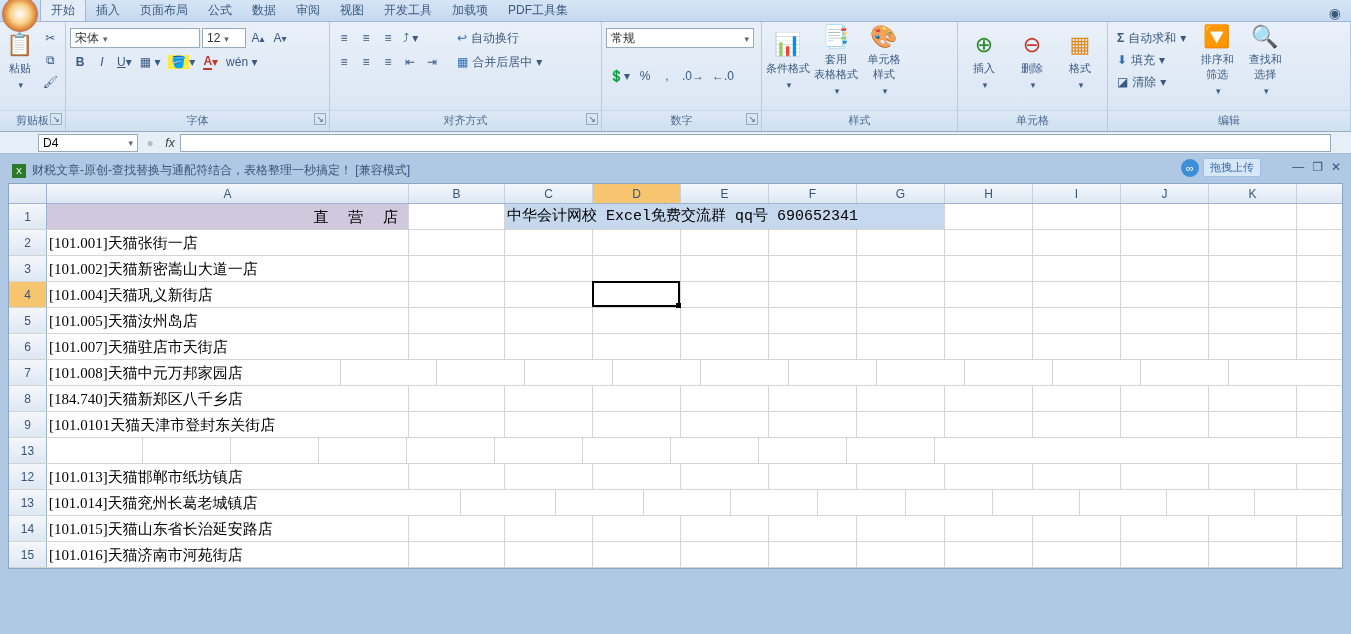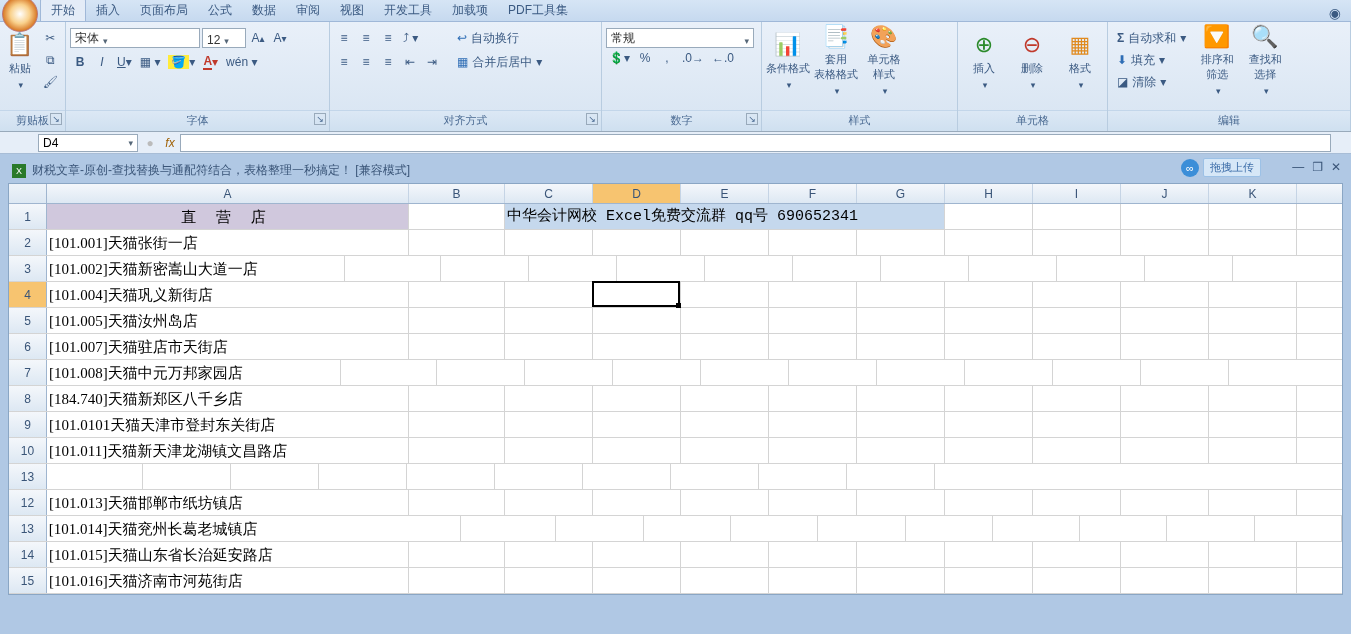--- a/index.html
+++ b/index.html
@@ -19,29 +19,29 @@
 .group-label { text-align: center; font-size: 11px; color: #4a6a92; padding: 2px 0 3px; position: relative; background: linear-gradient(#dce8f5,#cfe0f0); margin: 0 -4px; border-top: 1px solid #c3d6ea; }
 .group-label .launcher { position: absolute; right: 3px; top: 2px; width: 12px; height: 12px; border: 1px solid #9ab; font-size: 9px; line-height: 10px; color: #4a6a92; cursor: pointer; }
 
 .big-btn { display: flex; flex-direction: column; align-items: center; justify-content: center; width: 44px; height: 72px; cursor: pointer; font-size: 11px; color: #3b5a82; text-align: center; gap: 2px; }
 .big-btn .ico { width: 28px; height: 28px; display: flex; align-items: center; justify-content: center; font-size: 22px; }
 .big-btn .arr::after { content: "▾"; font-size: 9px; margin-left: 2px; }
 
 .col { display: flex; flex-direction: column; gap: 2px; justify-content: center; }
 .row { display: flex; gap: 2px; align-items: center; }
 .sbtn { min-width: 20px; height: 20px; border: 1px solid transparent; display: inline-flex; align-items: center; justify-content: center; cursor: pointer; font-size: 12px; color: #3b5a82; padding: 0 2px; }
-.combo { height: 20px; border: 1px solid #9ab; background: #fff; display: inline-flex; align-items: flex-end; padding: 0 4px; font-size: 12px; color: #333; }
+.combo { height: 20px; border: 1px solid #9ab; background: #fff; display: inline-flex; align-items: center; padding: 0 4px; font-size: 12px; color: #333; }
 .combo .dd::after { content: "▾"; font-size: 9px; color: #567; margin-left: 4px; }
 .wide-btn { height: 20px; border: 1px solid transparent; display: inline-flex; align-items: center; gap: 4px; cursor: pointer; font-size: 12px; color: #3b5a82; padding: 0 4px; }
 
 
 .formula-bar { display: flex; height: 22px; background: #e6eef8; border-bottom: 1px solid #a8bdd6; align-items: center; }
 .namebox { width: 100px; height: 18px; background: #fff; border: 1px solid #9ab; margin: 0 2px 0 38px; display: flex; align-items: center; padding: 0 4px; font-size: 12px; }
 .namebox .dd2 { margin-left: auto; color: #567; font-size: 9px; }
-.fxbtn { width: 20px; text-align: center; color: #a16207; font-style: italic; cursor: pointer; }
+.fxbtn { width: 20px; text-align: center; color: #404040; font-style: italic; cursor: pointer; }
 .formula-input { flex: 1; background: #fff; height: 18px; border: 1px solid #9ab; margin-right: 20px; }
 
 
 .wb-area { background: #b0c8e4; height: calc(634px - 22px - 110px - 22px); padding: 6px 0 0 8px; position: relative; }
 .wb-title { display: flex; align-items: center; gap: 6px; font-size: 12px; color: #3a5578; padding: 2px 4px; }
 .wb-title .xls-ico { width: 14px; height: 14px; background: #2a7a2a; color: #fff; font-size: 9px; display: inline-flex; align-items: center; justify-content: center; }
 .wb-controls { position: absolute; right: 10px; top: 6px; display: flex; gap: 8px; color: #3a5578; }
 .wb-controls span { cursor: pointer; font-size: 12px; }
 .upload-tag { position: absolute; right: 90px; top: 4px; display: flex; align-items: center; gap: 4px; }
 .upload-ico { width: 18px; height: 18px; background: #3b8ed8; border-radius: 50%; color: #fff; font-size: 11px; display: inline-flex; align-items: center; justify-content: center; }
@@ -50,21 +50,21 @@
 
 .grid { background: #fff; border: 1px solid #8aa6c4; margin-top: 2px; width: 1335px; overflow: hidden; position: relative; }
 .cols { display: flex; height: 20px; background: linear-gradient(#f4f7fb,#dde8f3); border-bottom: 1px solid #9fb5cf; }
 .corner { width: 38px; border-right: 1px solid #9fb5cf; background: linear-gradient(#eef3f9,#dde8f3); }
 .ch { border-right: 1px solid #c5d4e5; text-align: center; font-size: 12px; color: #3a5578; line-height: 20px; }
 .ch.sel { background: #f7c470; }
 .gr { display: flex; height: 26px; border-bottom: 1px solid #d4d4d4; }
 .rh { width: 38px; border-right: 1px solid #9fb5cf; background: linear-gradient(#f4f7fb,#dde8f3); text-align: center; font-size: 12px; color: #3a5578; line-height: 26px; }
 .rh.sel { background: #f7c470; }
 .cell { border-right: 1px solid #d4d4d4; font-size: 15px; font-family: SimSun, serif; line-height: 26px; padding: 0 2px; white-space: nowrap; overflow: visible; color: #000; }
-.cell.hdr { background: #d0c8dd; text-align: center; letter-spacing: 8px; }
+.cell.hdr { background: #d0c8dd; text-align: right; letter-spacing: 8px; }
 .cell.banner { background: #c5d8ed; font-family: "Courier New", monospace; font-size: 15px; }
 .selbox { position: absolute; border: 2px solid #000; pointer-events: none; }
 .selbox::after { content: ""; position: absolute; right: -3px; bottom: -3px; width: 5px; height: 5px; background: #000; }
 
 
 .i-paste { color: #d98a2a; }
 .i-red { color: #c0392b; }
 .i-blue { color: #2e6db5; }
 .i-green { color: #2a8a2a; }
 .i-orange { color: #e08a1e; }
@@ -152,21 +152,21 @@
             <span>自动换行</span>
           </div>
         <div class="wide-btn"><span class="i-blue">▦</span><span>合并后居中</span> ▾</div>
       </div>
     </div>
     <div class="group-label"><span>对齐方式</span><span class="launcher">↘</span></div>
   </div>
 
   <div class="group" style="width:160px">
     <div class="group-body">
-      <div class="col" style="gap:0;padding-top:4px">
+      <div class="col" style="gap:18px;padding-top:4px">
         <div class="combo" style="width:148px">
             <span>常规</span>
             <span class="dd" style="margin-left:auto"></span>
           </div>
         <div class="row">
           <span class="sbtn">💲▾</span>
           <span class="sbtn">%</span>
           <span class="sbtn">,</span>
           <span class="sbtn">.0→</span>
           <span class="sbtn">←.0</span>
@@ -304,21 +304,21 @@
           <div class="cell" style="width:88px"></div>
           <div class="cell" style="width:88px"></div>
           <div class="cell" style="width:88px"></div>
           <div class="cell" style="width:88px"></div>
           <div class="cell" style="width:88px"></div>
           <div class="cell" style="width:88px"></div>
           <div class="cell" style="width:88px"></div>
         </div>
         <div class="gr">
           <div class="rh">3</div>
-          <div class="cell" style="width:298px">[101.002]天猫新密嵩山大道一店</div>
+          <div class="cell" style="width:362px">[101.002]天猫新密嵩山大道一店</div>
           <div class="cell" style="width:96px"></div>
           <div class="cell" style="width:88px"></div>
           <div class="cell" style="width:88px"></div>
           <div class="cell" style="width:88px"></div>
           <div class="cell" style="width:88px"></div>
           <div class="cell" style="width:88px"></div>
           <div class="cell" style="width:88px"></div>
           <div class="cell" style="width:88px"></div>
           <div class="cell" style="width:88px"></div>
           <div class="cell" style="width:88px"></div>
@@ -401,34 +401,20 @@
           <div class="cell" style="width:88px"></div>
           <div class="cell" style="width:88px"></div>
           <div class="cell" style="width:88px"></div>
           <div class="cell" style="width:88px"></div>
           <div class="cell" style="width:88px"></div>
           <div class="cell" style="width:88px"></div>
           <div class="cell" style="width:88px"></div>
           <div class="cell" style="width:88px"></div>
         </div>
         <div class="gr">
-          <div class="rh">10</div>
-          <div class="cell" style="width:362px">[101.011]天猫新天津龙湖镇文昌路店</div>
-          <div class="cell" style="width:96px"></div>
-          <div class="cell" style="width:88px"></div>
-          <div class="cell" style="width:88px"></div>
-          <div class="cell" style="width:88px"></div>
-          <div class="cell" style="width:88px"></div>
-          <div class="cell" style="width:88px"></div>
-          <div class="cell" style="width:88px"></div>
-          <div class="cell" style="width:88px"></div>
-          <div class="cell" style="width:88px"></div>
-          <div class="cell" style="width:88px"></div>
-        </div>
-        <div class="gr">
           <div class="rh">13</div>
           <div class="cell" style="width:96px"></div>
           <div class="cell" style="width:88px"></div>
           <div class="cell" style="width:88px"></div>
           <div class="cell" style="width:88px"></div>
           <div class="cell" style="width:88px"></div>
           <div class="cell" style="width:88px"></div>
           <div class="cell" style="width:88px"></div>
           <div class="cell" style="width:88px"></div>
           <div class="cell" style="width:88px"></div>

